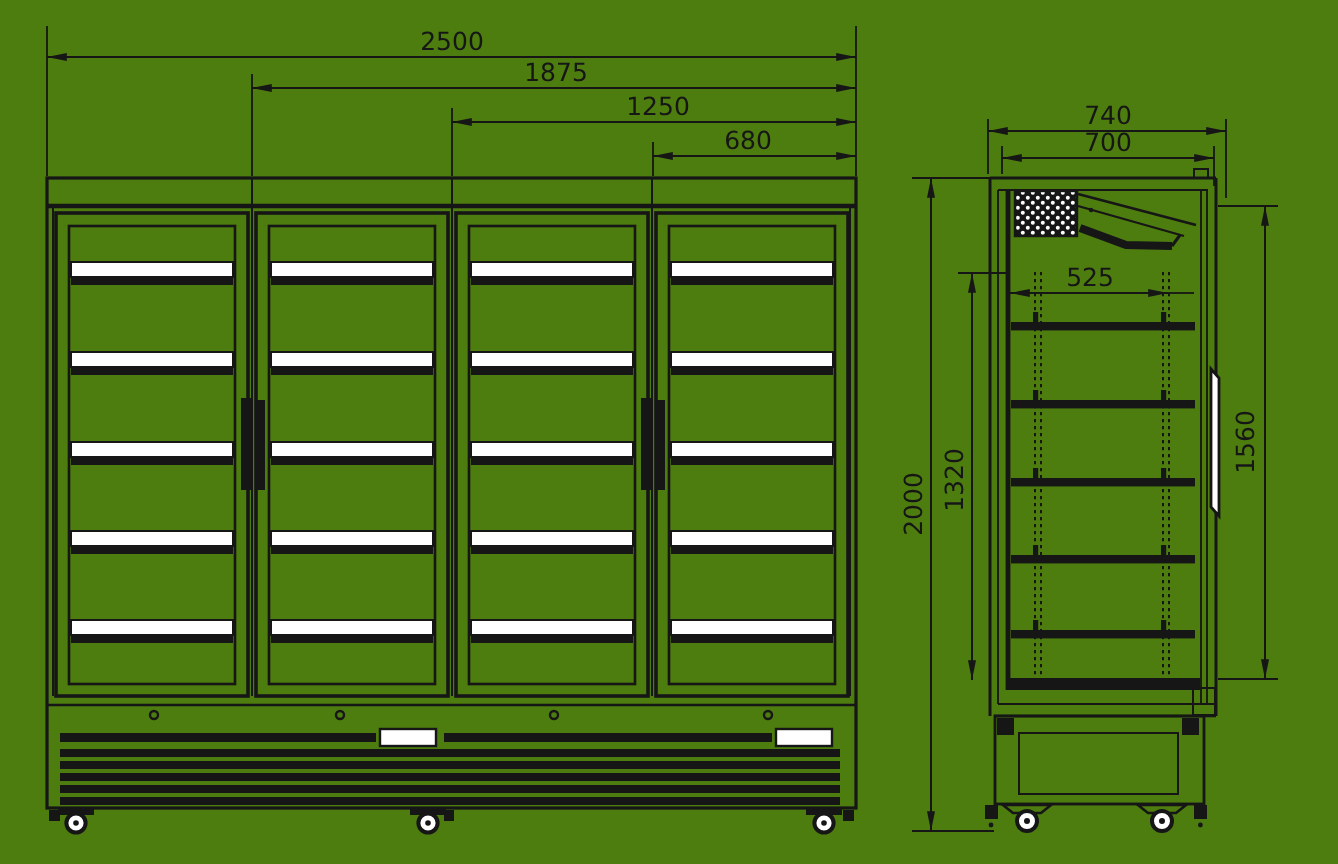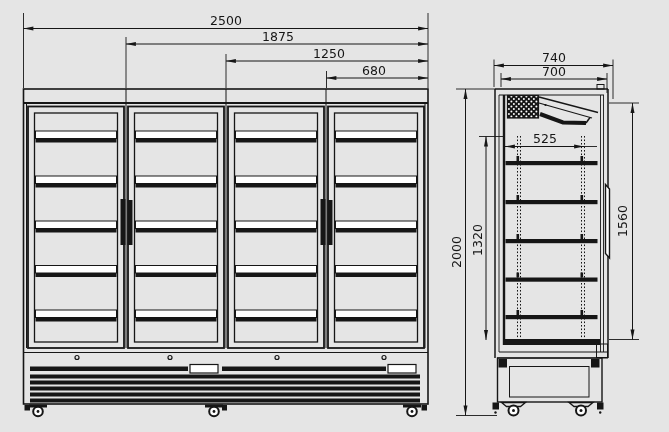--- a/index.html
+++ b/index.html
@@ -1,16 +1,16 @@
 <!DOCTYPE html>
 <html><head>
 <meta charset="utf-8">
 <style>
   html,body{margin:0;padding:0;background:#ffffff;}
-  .canvas{position:relative;width:669px;height:432px;background:#e5e5e5;overflow:hidden;
+  .canvas{position:relative;width:669px;height:432px;background:#4d7c0f;overflow:hidden;
           font-family:"DejaVu Sans", sans-serif;}
   svg{display:block;}
   text{font-family:"DejaVu Sans", sans-serif;font-size:12.5px;fill:#161616;}
   .ln{stroke:#161616;fill:none;}
   .fl{fill:#161616;stroke:none;}
   .wh{fill:#ffffff;stroke:#161616;}
   .dim{stroke:#161616;stroke-width:1;fill:none;}
   .ext{stroke:#161616;stroke-width:0.9;fill:none;}
   .dash{stroke:#161616;stroke-width:1;stroke-dasharray:1.6 1.9;fill:none;}
 </style>

